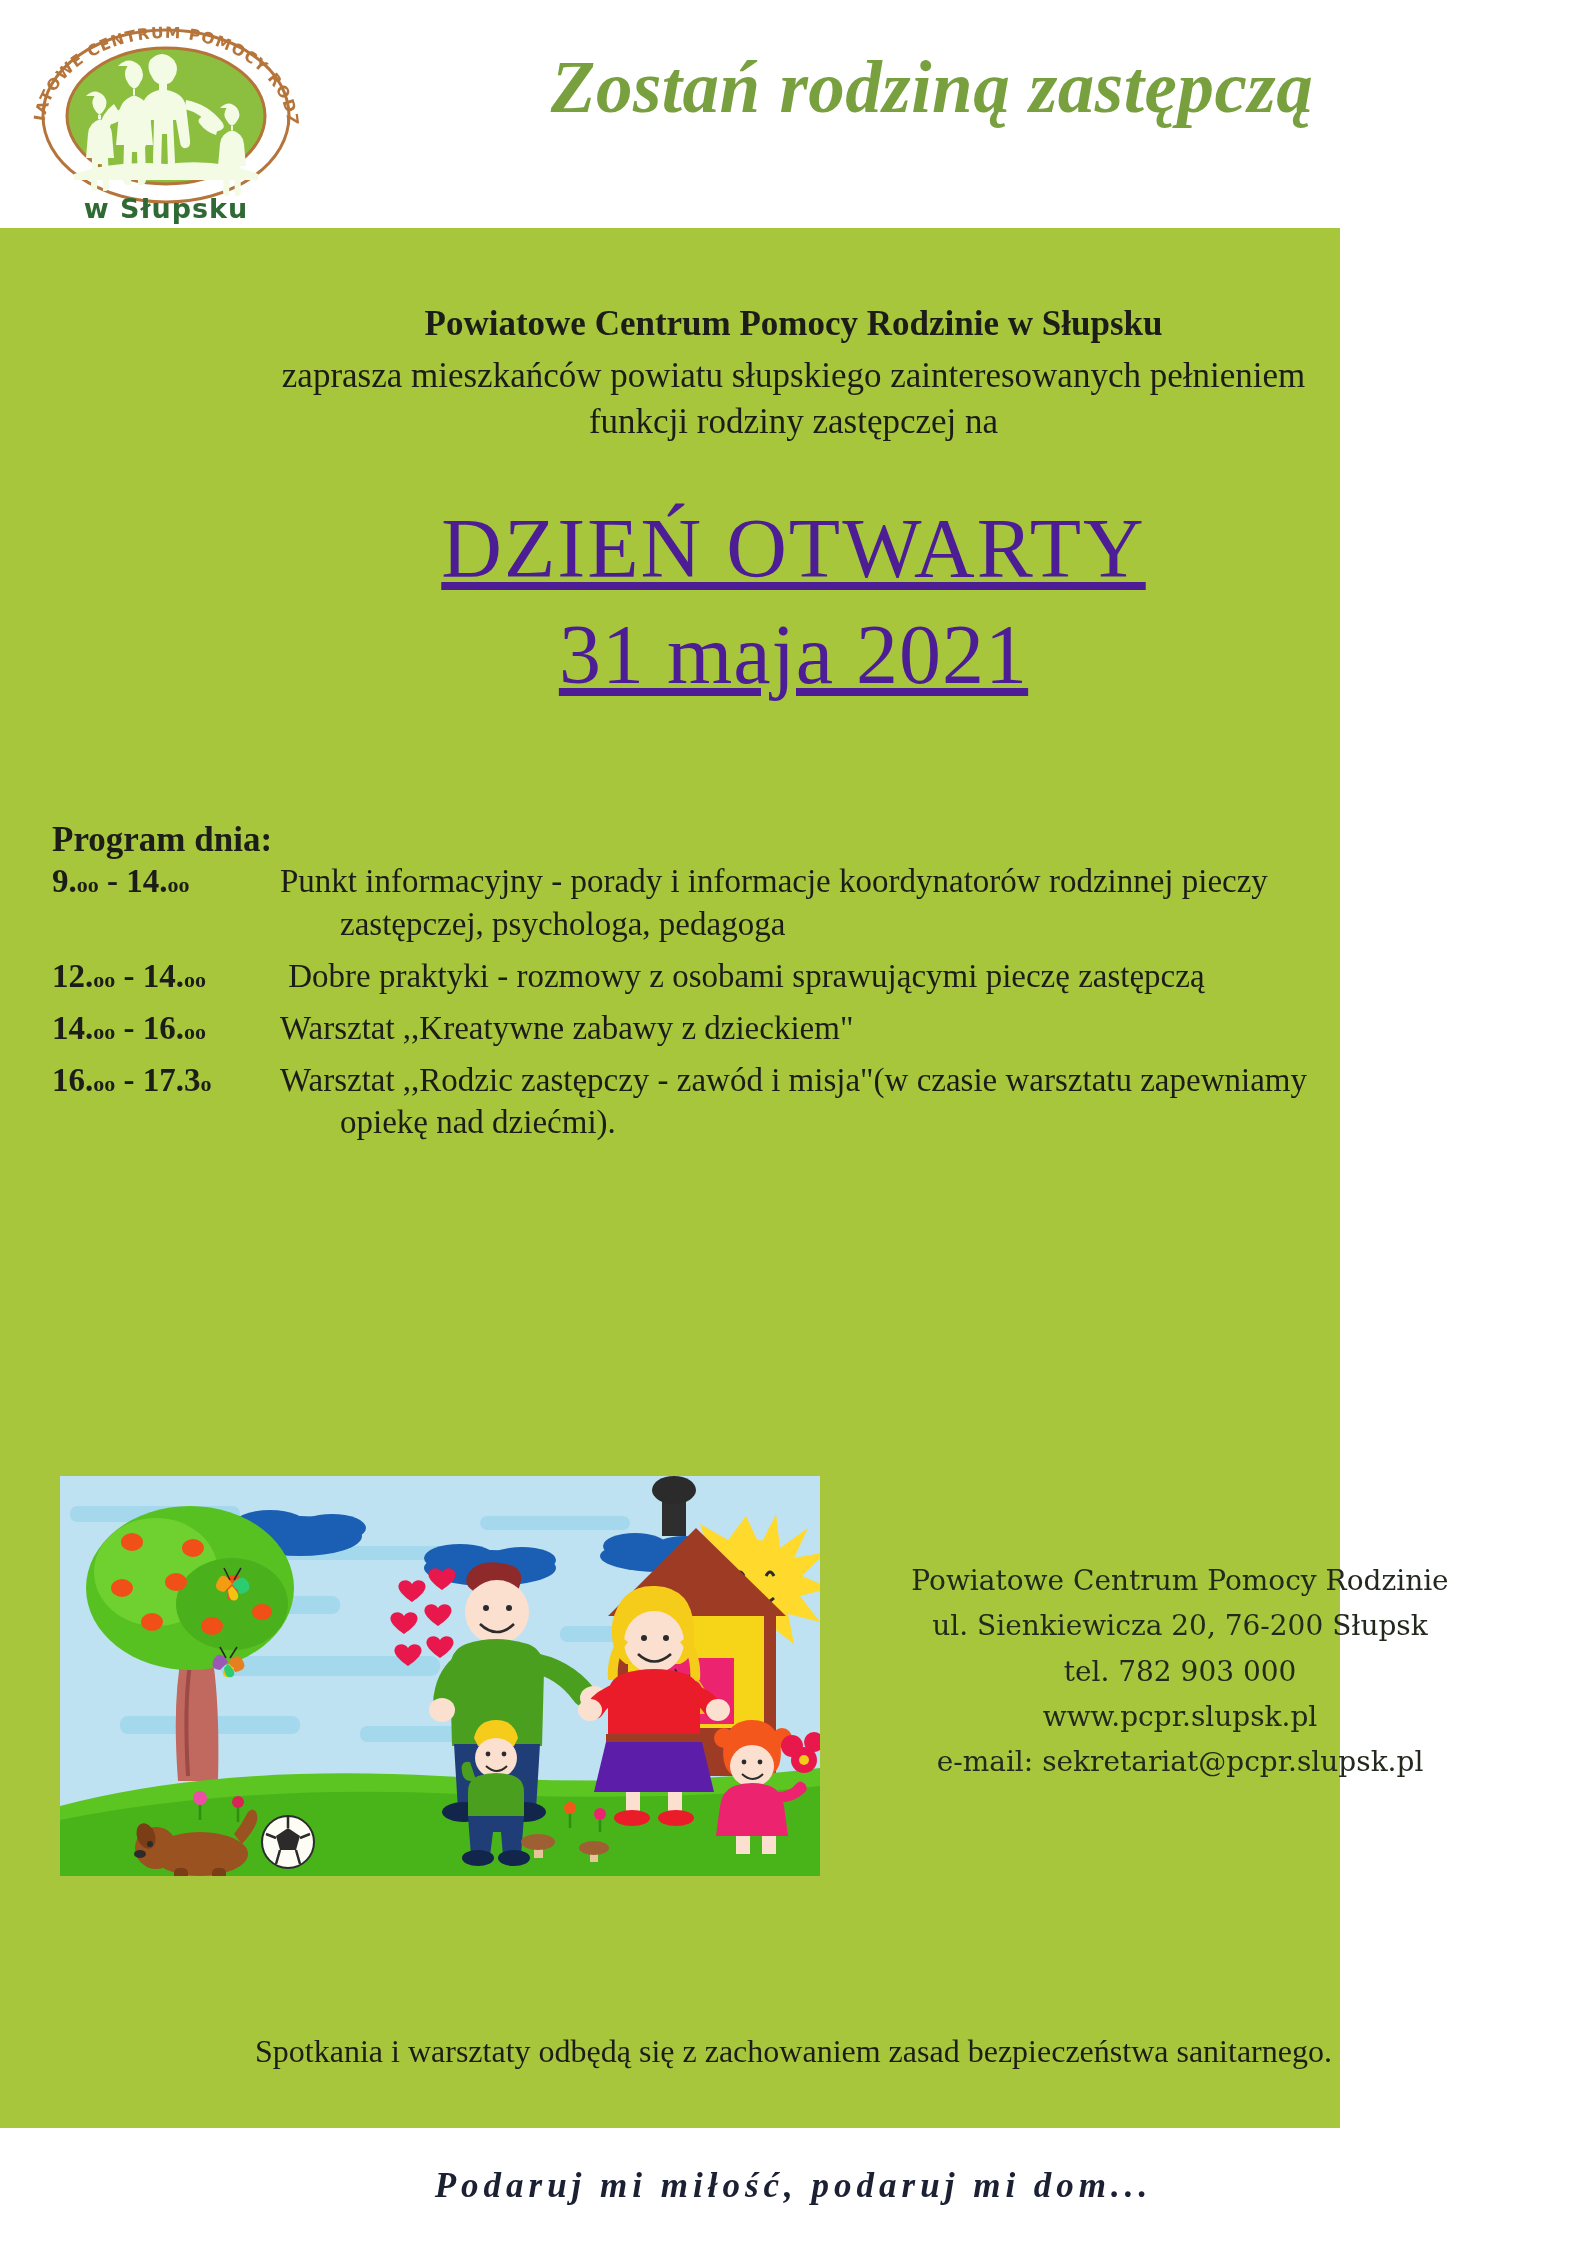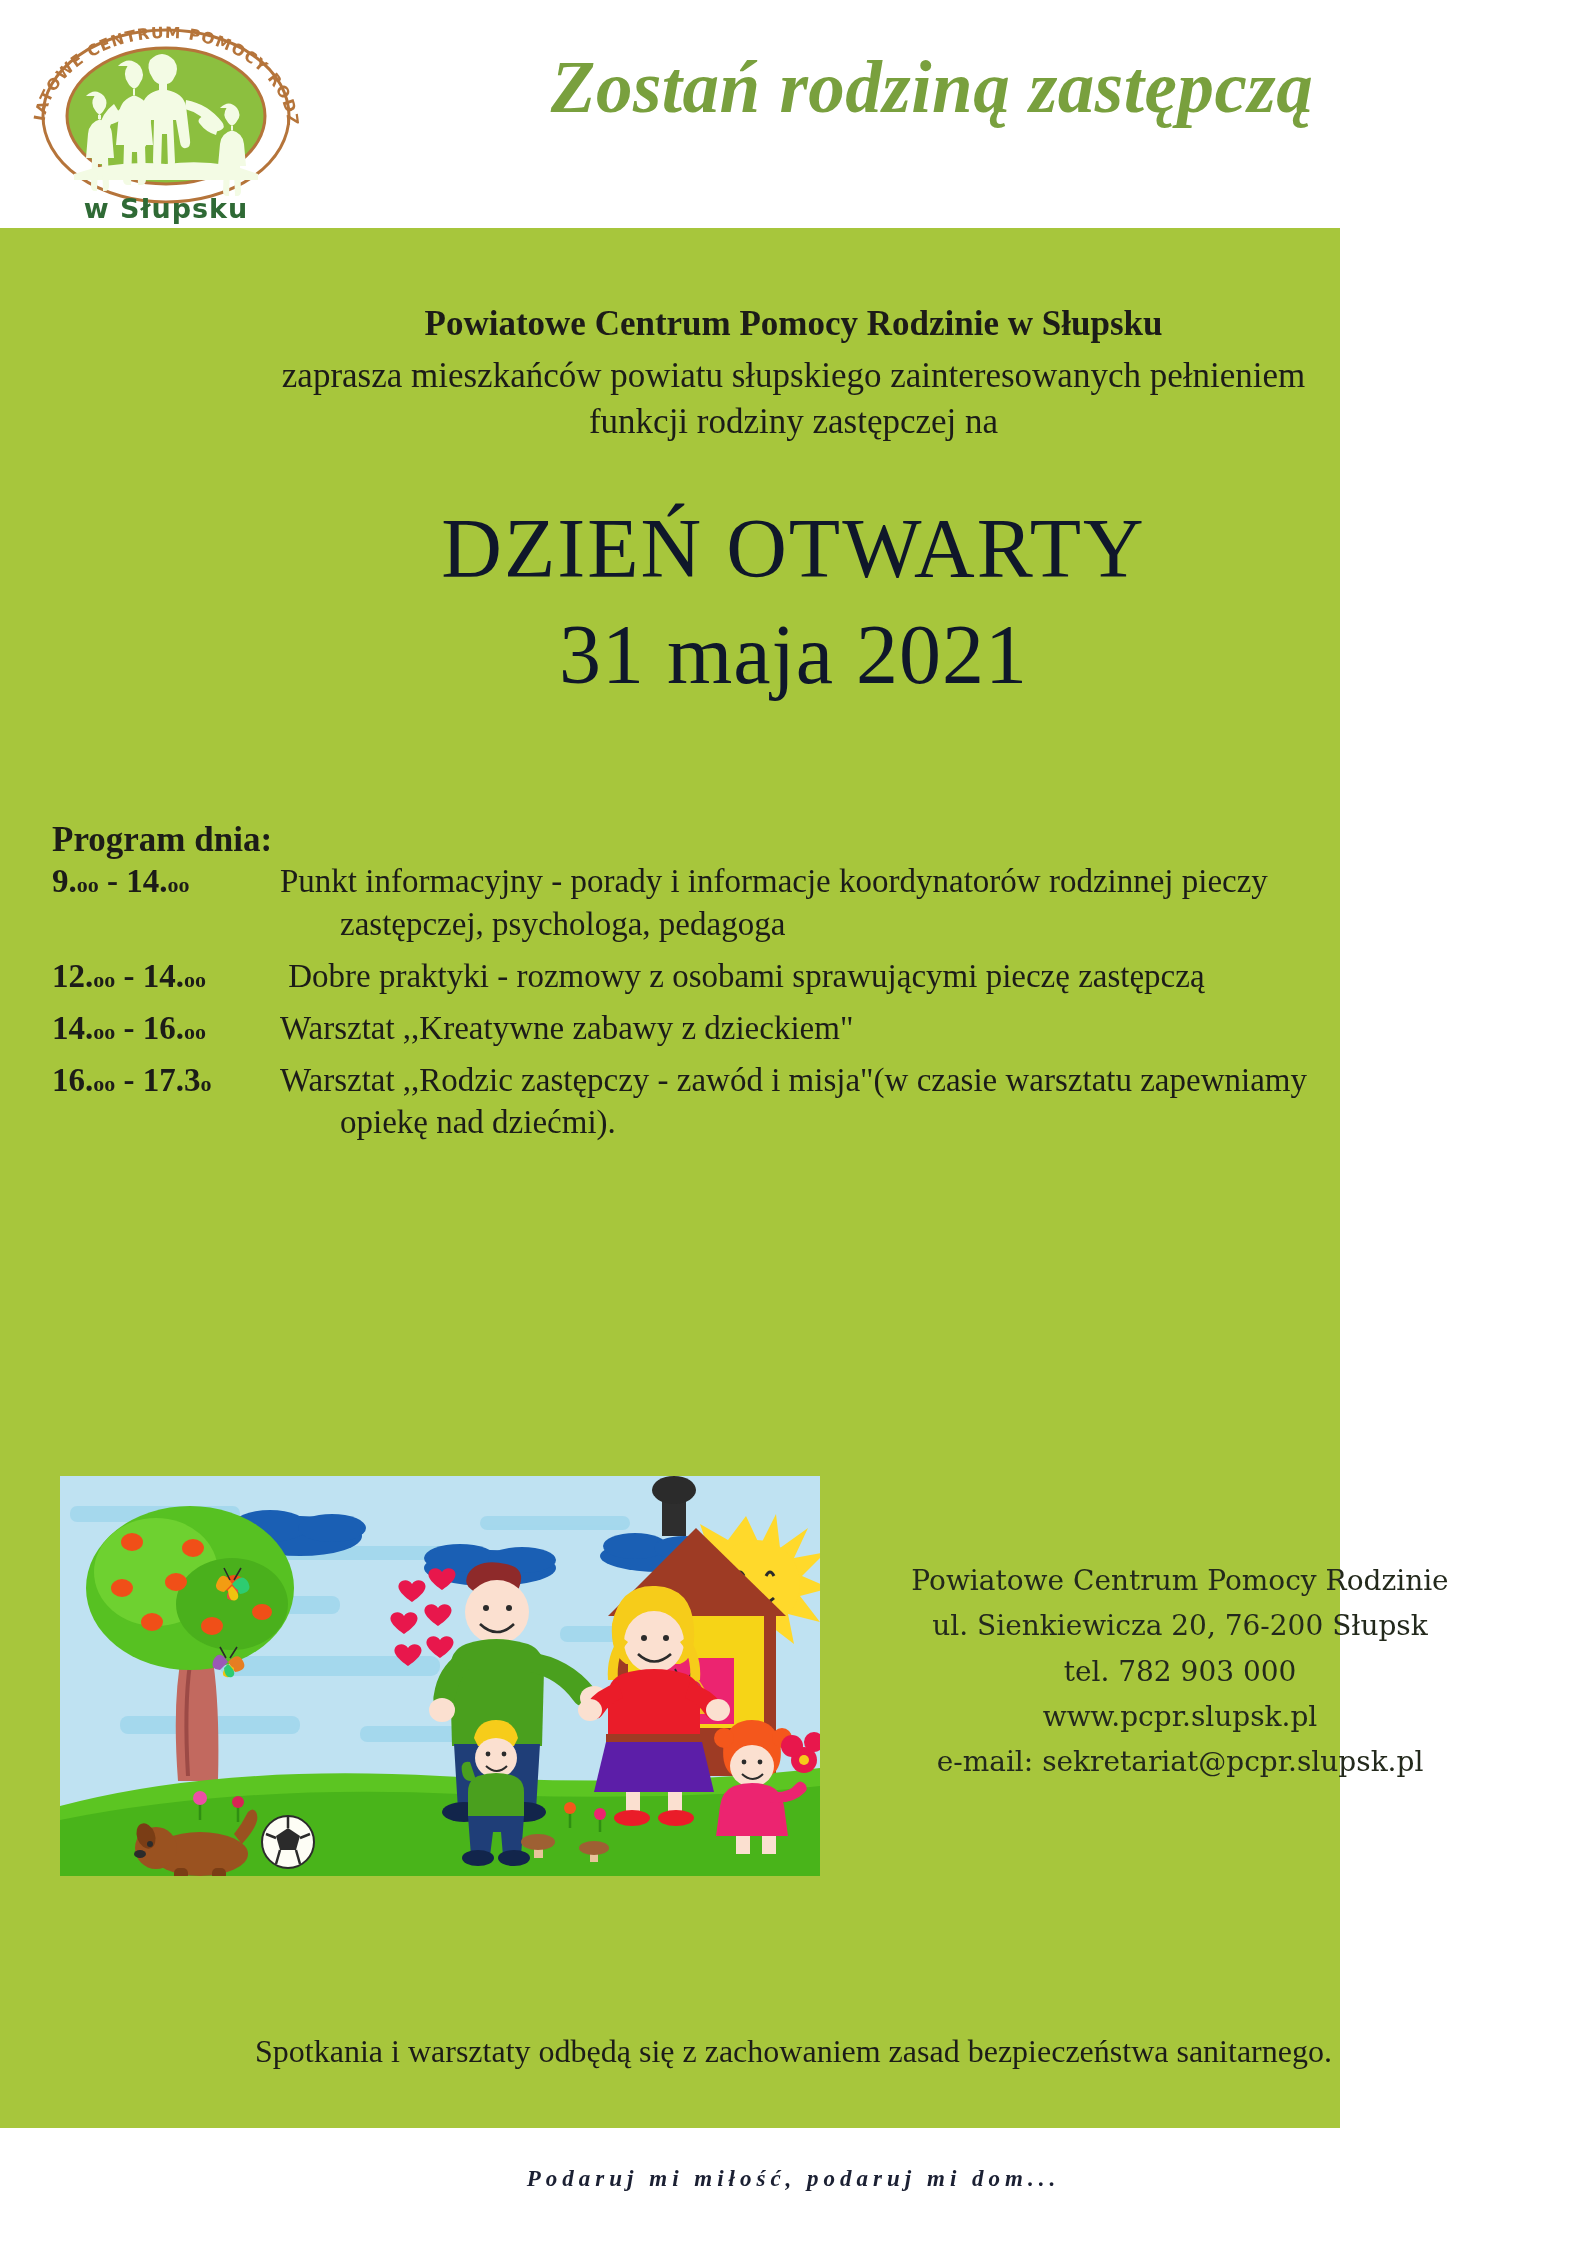--- a/index.html
+++ b/index.html
@@ -74,24 +74,25 @@
     display: block;
     margin-bottom: 5px;
   }
   .intro .l2, .intro .l3 { display: block; }
 
   .event-title {
     position: absolute;
     left: 0; top: 268px;
     width: 1587px;
     text-align: center;
-    color: #0f172a;
+    color: #4c1d95;
     font-size: 84px;
     line-height: 1.26;
     letter-spacing: 2px;
+    text-decoration: underline;
   }
   .event-title .date {
     display: block;
     letter-spacing: 1px;
     text-align: center;
   }
 
   
   .program {
     position: absolute;
@@ -180,21 +181,21 @@
   }
   .tagline {
     position: absolute;
     left: 0; top: 38px;
     width: 1587px;
     text-align: center;
     color: #1b2033;
     font-family: "Liberation Serif", serif;
     font-weight: bold;
     font-style: italic;
-    font-size: 23px;
+    font-size: 35px;
     letter-spacing: 5px;
   }
 </style>
 </head>
 <body>
 
 <div class="poster">
 
   <div class="header">
 

